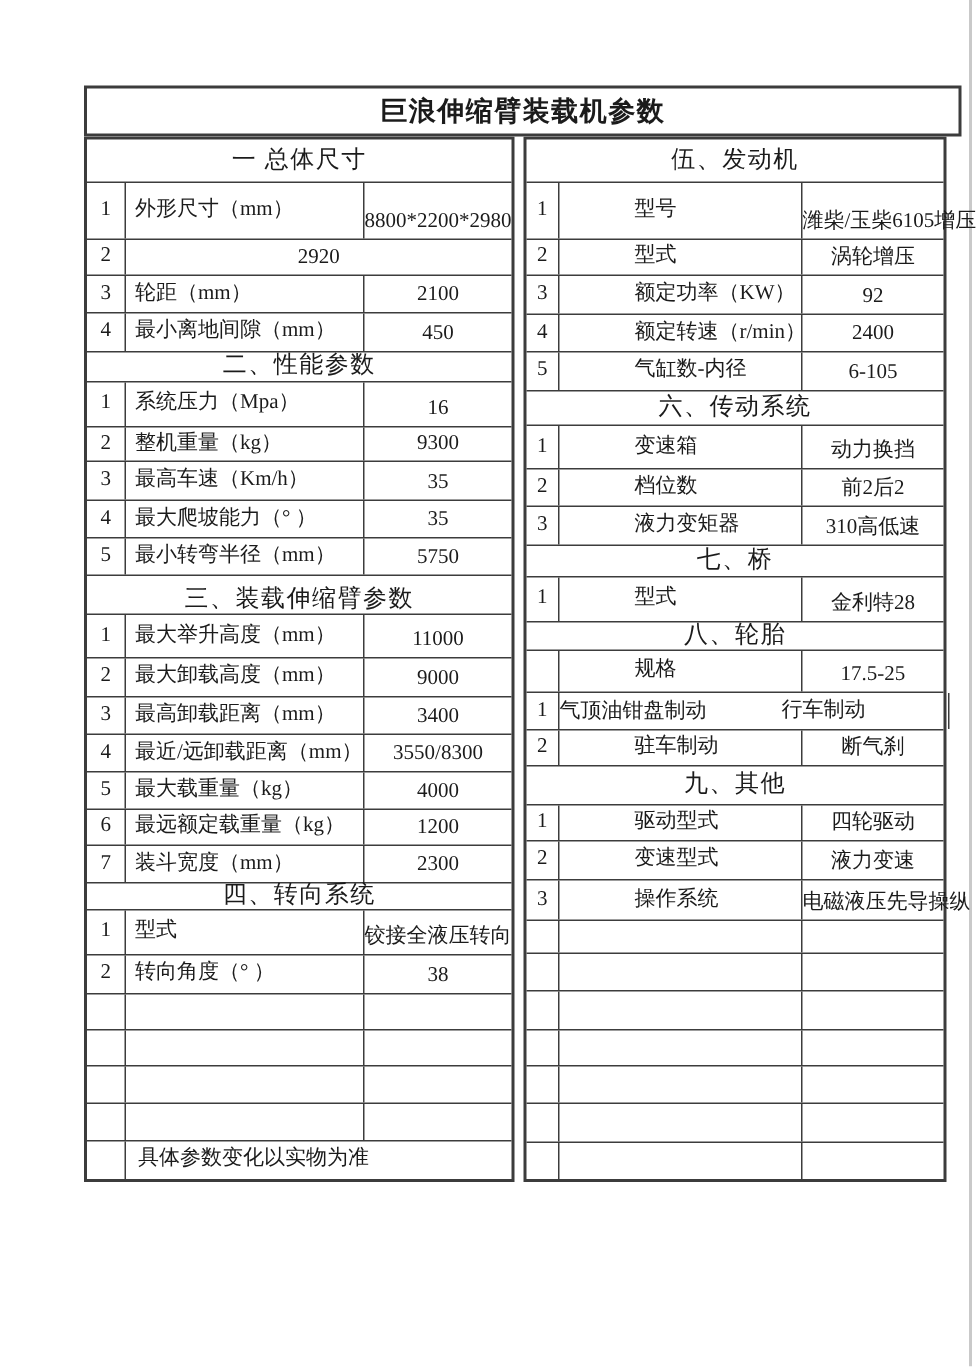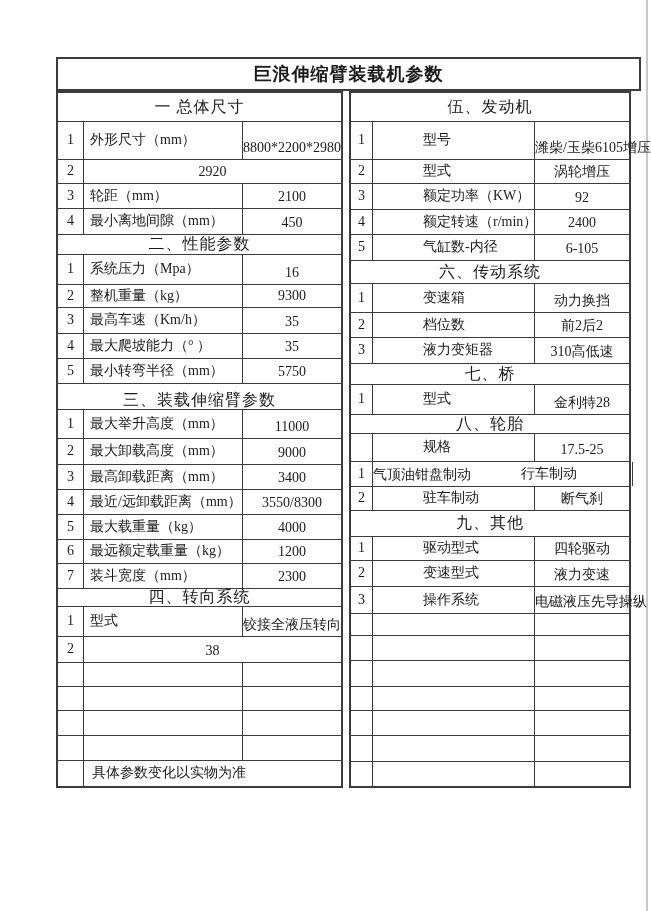--- a/index.html
+++ b/index.html
@@ -173,20 +173,21 @@
         <div class="trow section" style="height: 18px;">
           <div class="cell section-cell">四、转向系统</div>
         </div>
         <div class="trow data" style="height: 30px;">
           <div class="cell num-cell">1</div>
           <div class="cell label-cell">型式</div>
           <div class="cell value-cell">铰接全液压转向</div>
         </div>
         <div class="trow data" style="height: 26px;">
           <div class="cell num-cell">2</div>
+          <div class="cell label-cell">转向角度（° ）</div>
           <div class="cell value-cell">38</div>
         </div>
         <div class="trow empty" style="height: 24px;">
           <div class="cell num-cell"></div>
           <div class="cell label-cell"></div>
           <div class="cell value-cell"></div>
         </div>
         <div class="trow empty" style="height: 24px;">
           <div class="cell num-cell"></div>
           <div class="cell label-cell"></div>

